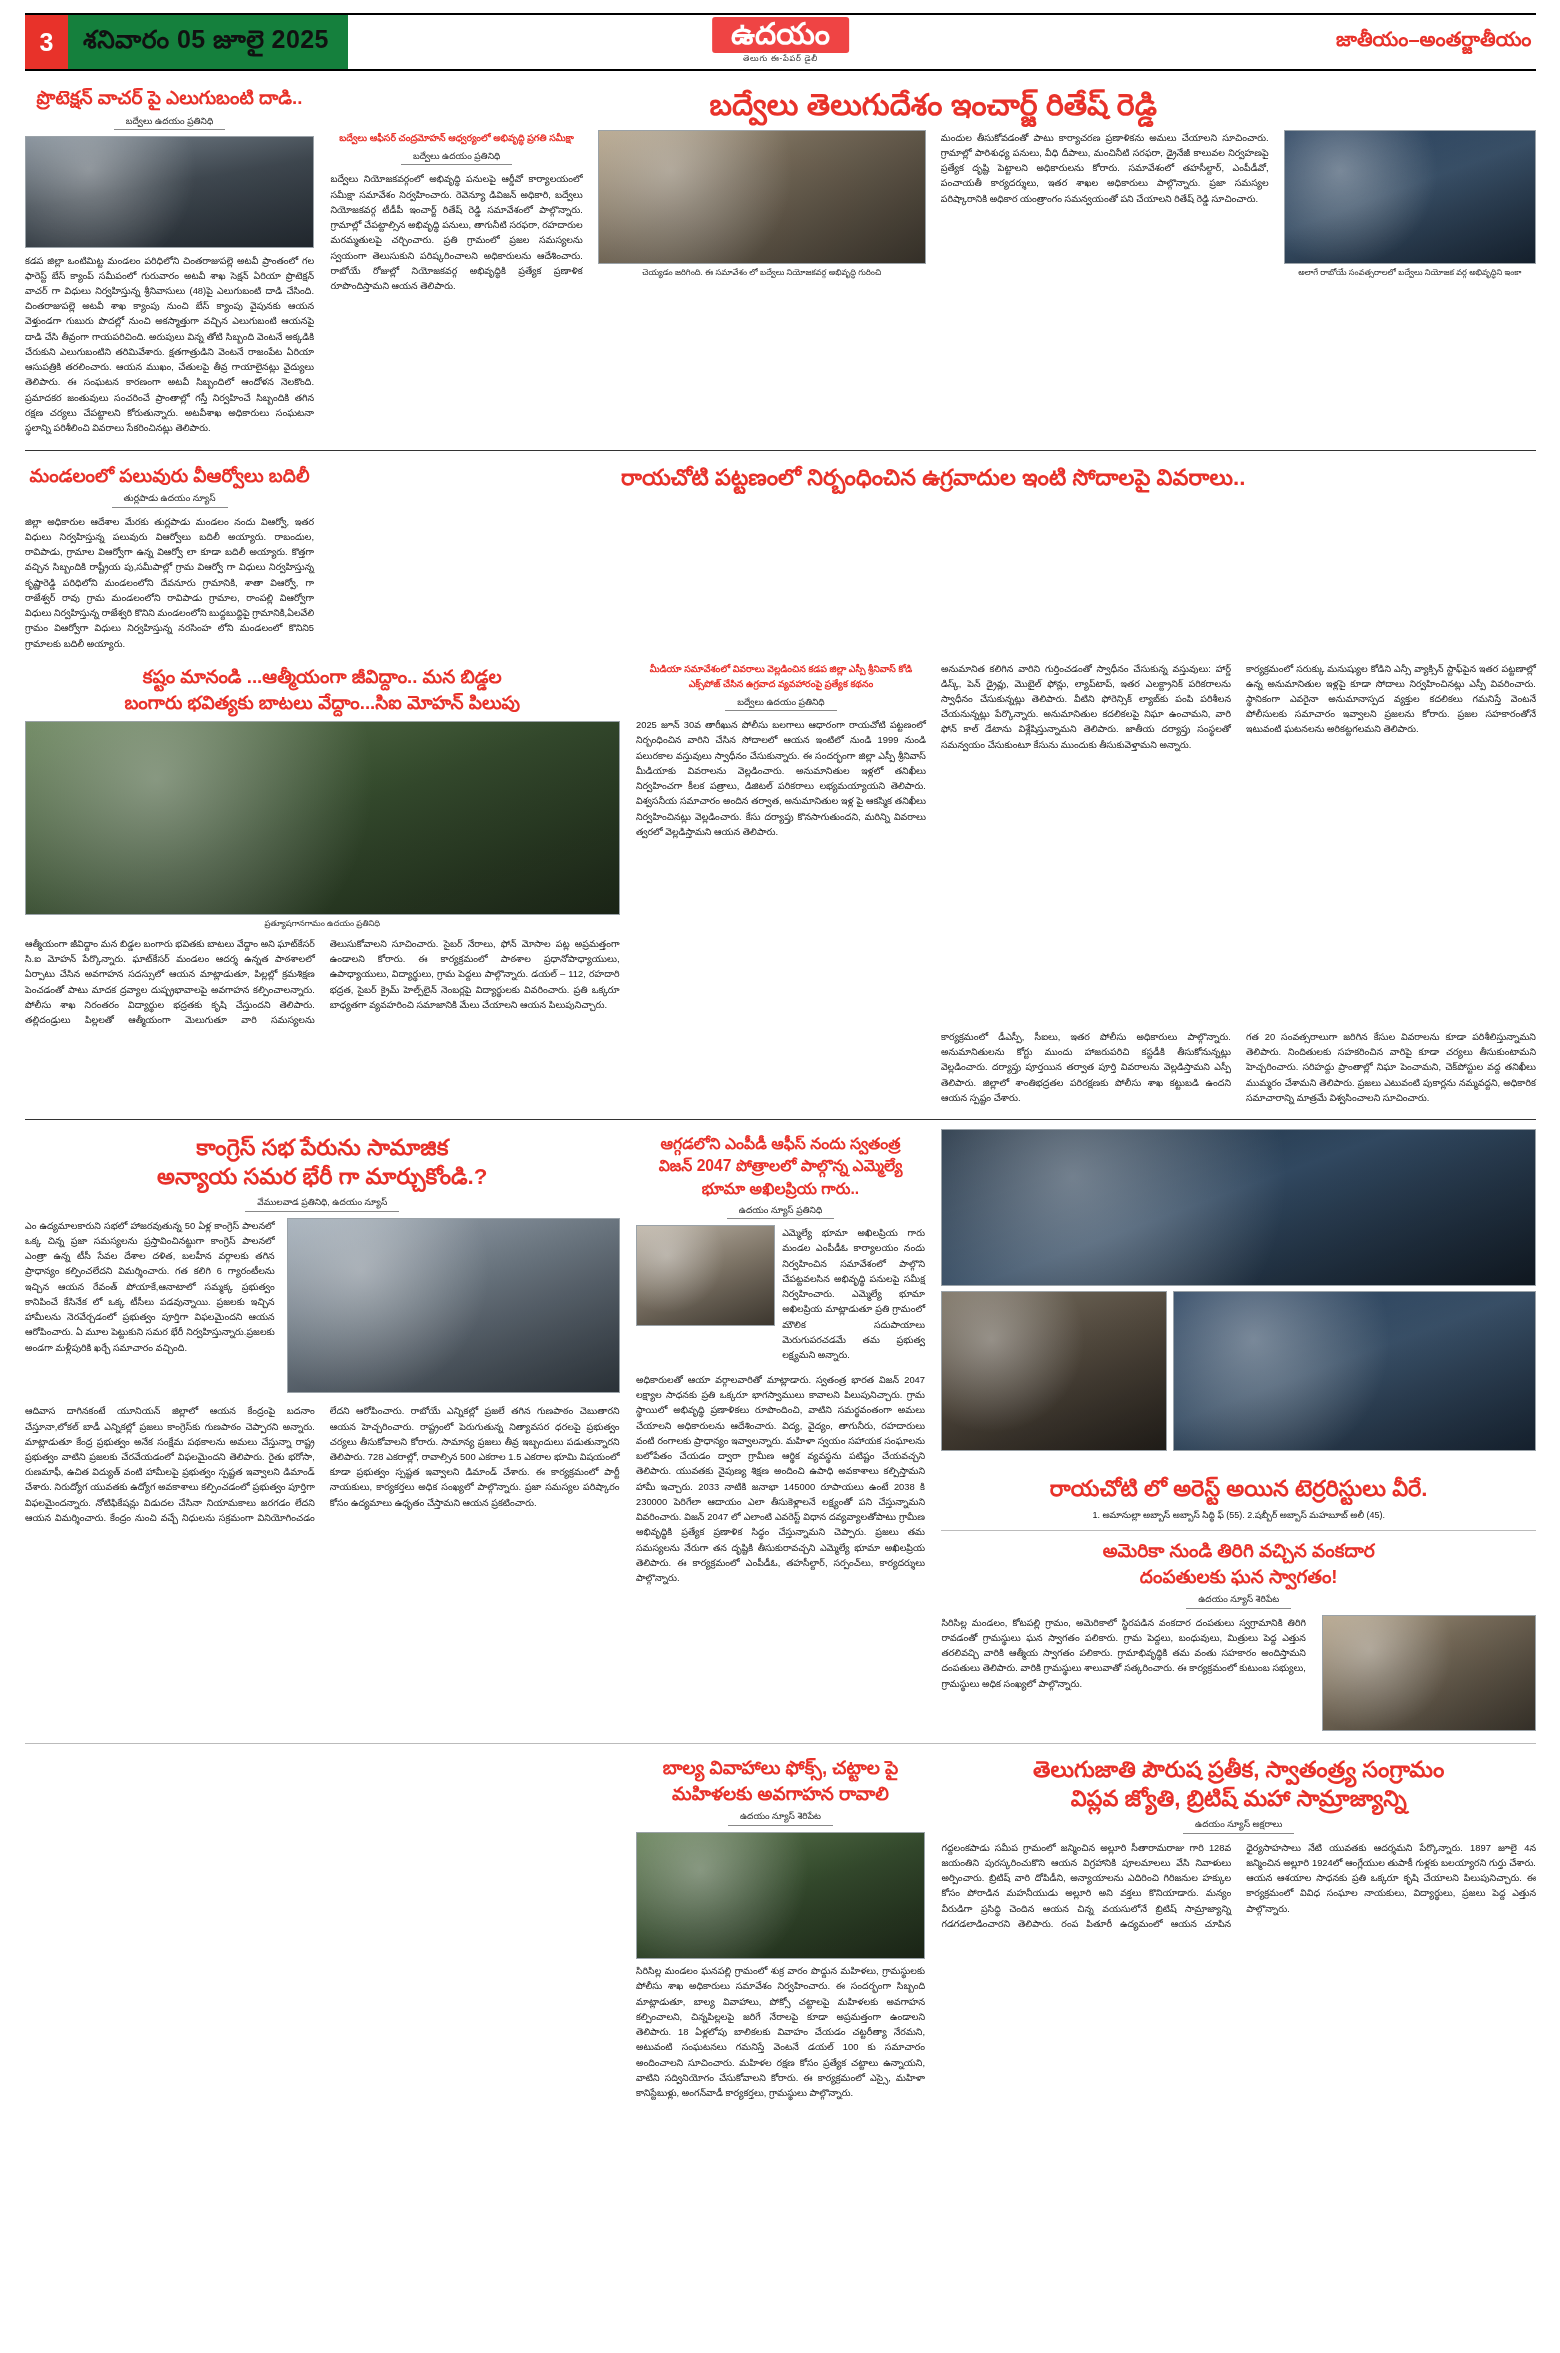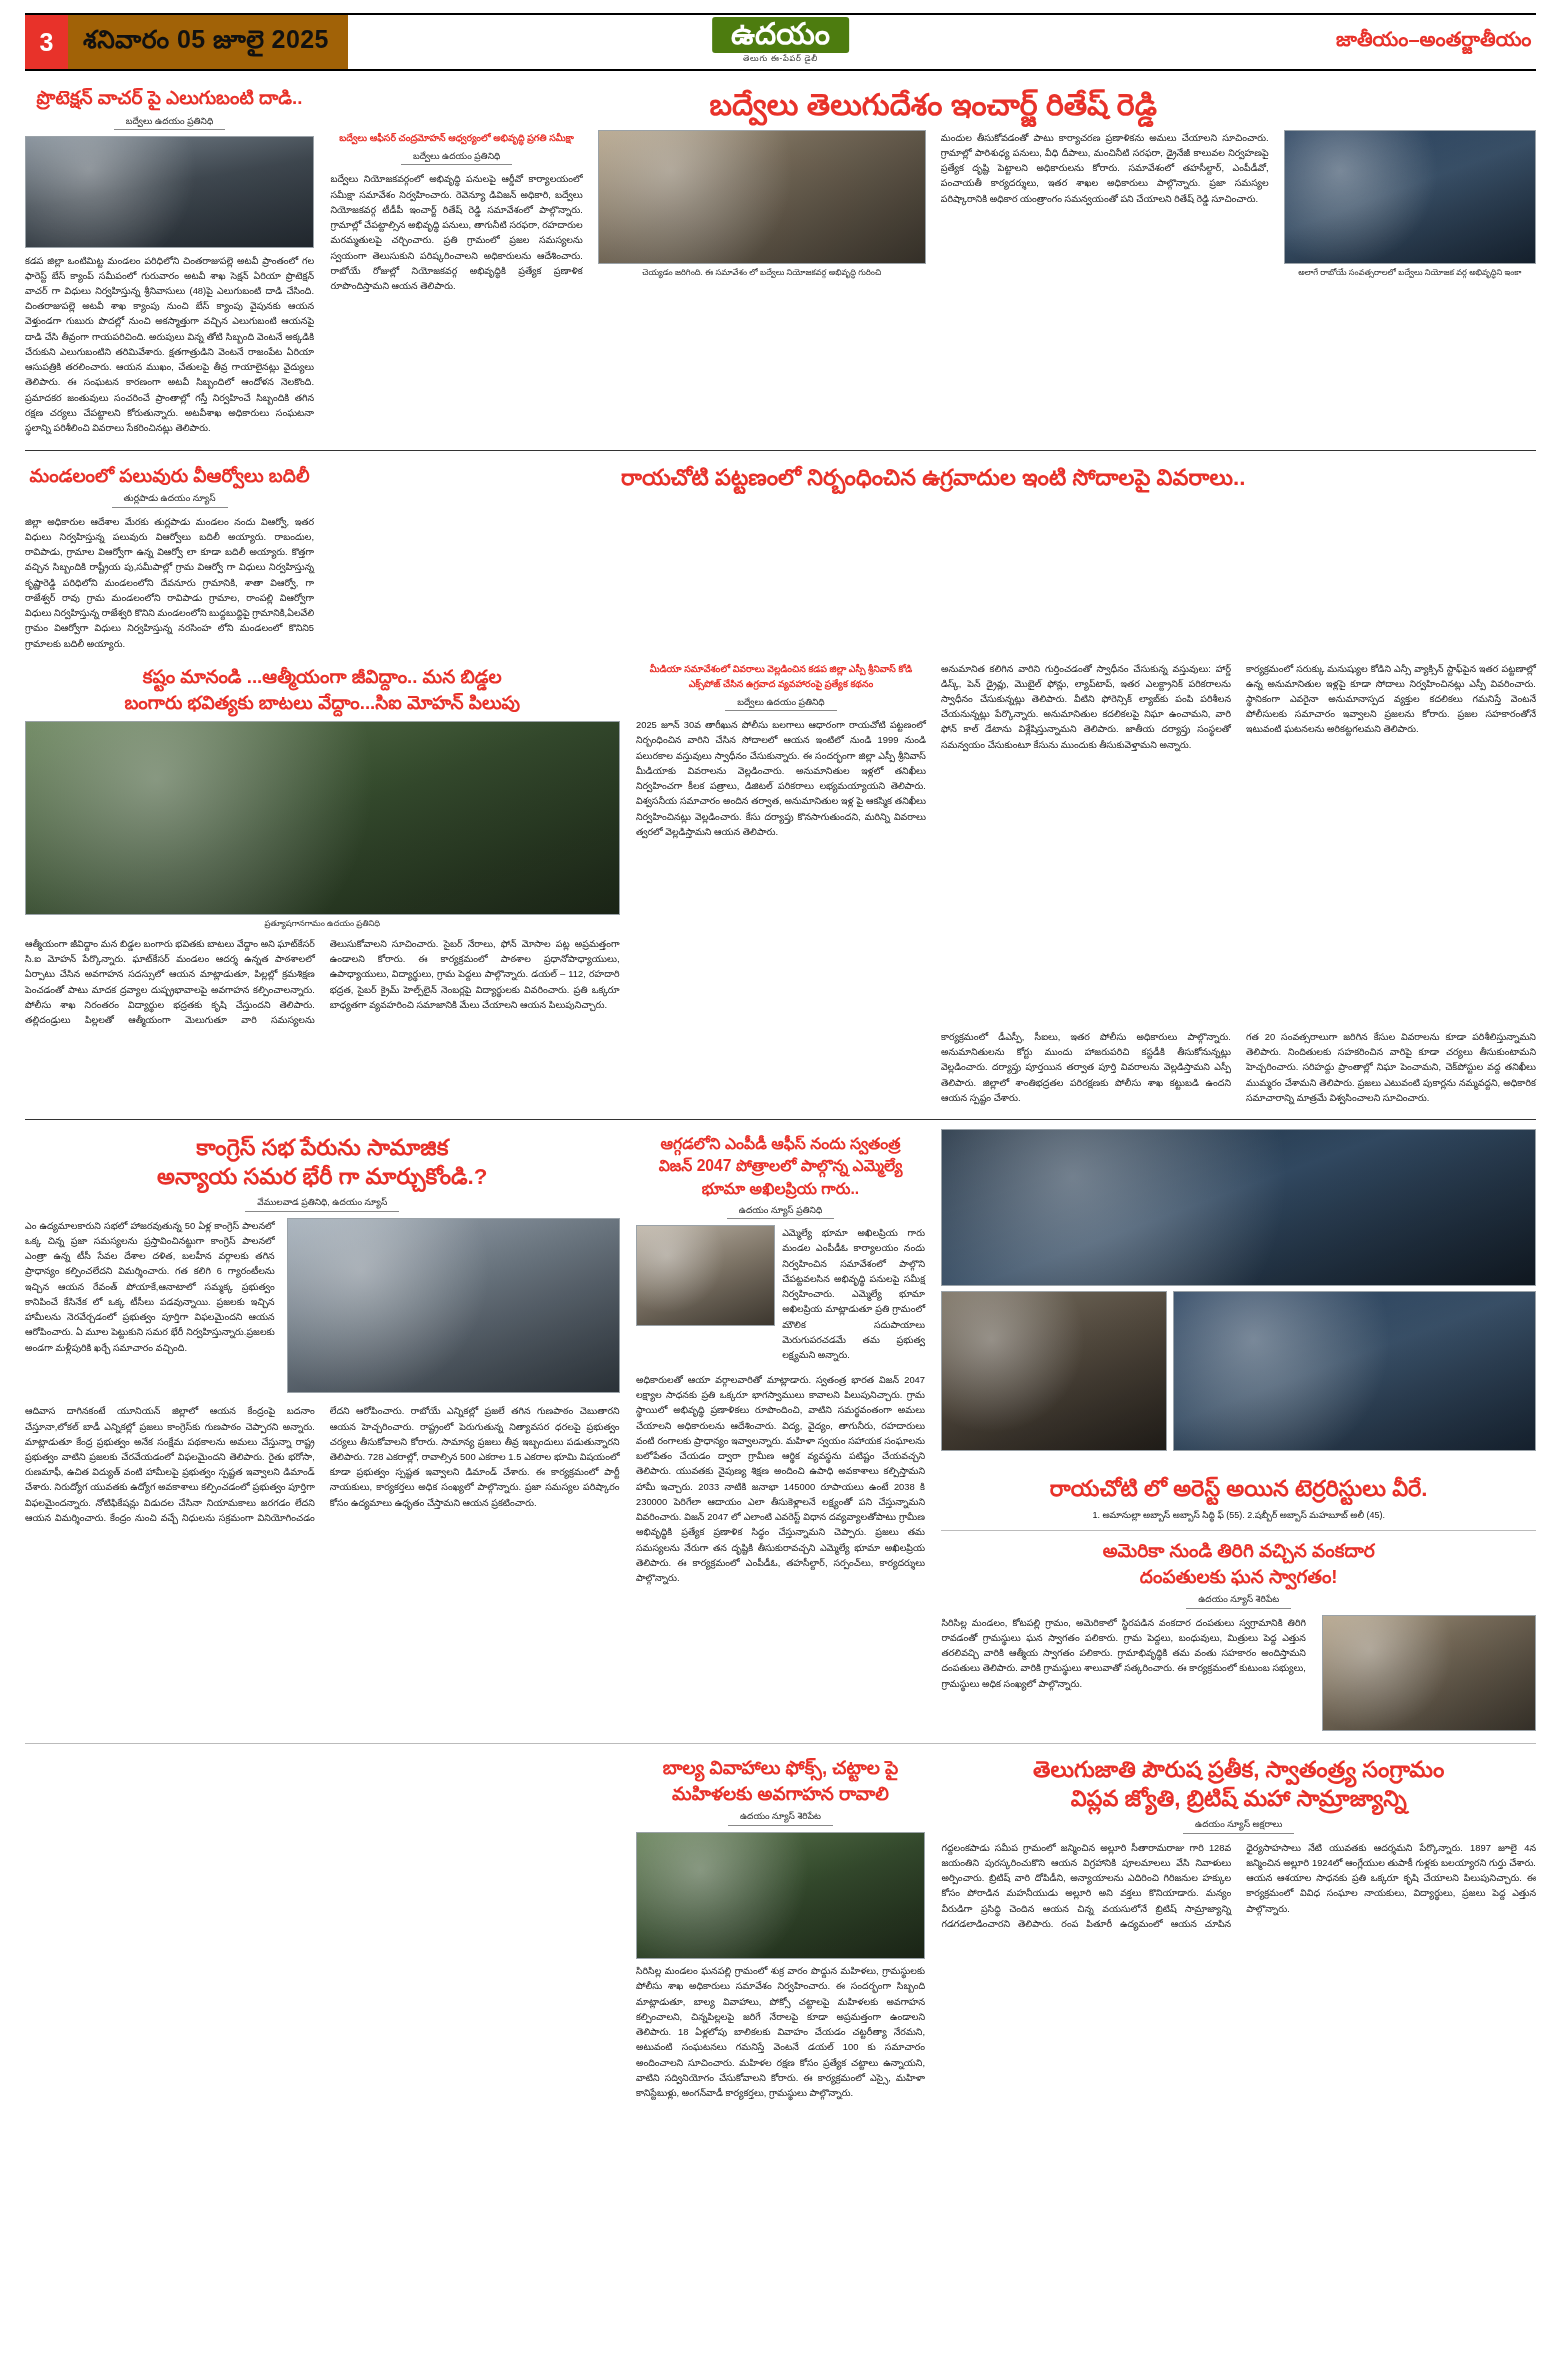--- a/index.html
+++ b/index.html
@@ -30,38 +30,38 @@
   }
   .page-num {
     width: 43px; height: 100%;
     background: #e8322a;
     color: #fff;
     font-size: 25px;
     font-weight: bold;
     display: flex; align-items: center; justify-content: center;
   }
   .date-band {
-    background: #a16207;
+    background: #15803d;
     height: 100%;
     display: flex; align-items: center;
     padding: 0 19.4px 0 15px;
     font-size: 25px;
     font-weight: bold;
     color: #111;
     letter-spacing: 0.4px;
   }
   .logo-wrap {
     position: absolute;
     left: 50%;
     transform: translateX(-50%);
     top: 1.5px;
     text-align: center;
   }
   .logo-main {
-    background: #4d7c0f;
+    background: #ef4444;
     color: #fff;
     font-size: 30px;
     font-weight: bold;
     padding: 1.5px 19.4px 3px 19.4px;
     border-radius: 3px;
     line-height: 1.05;
   }
   .logo-sub {
     font-size: 8.2px;
     color: #333;

